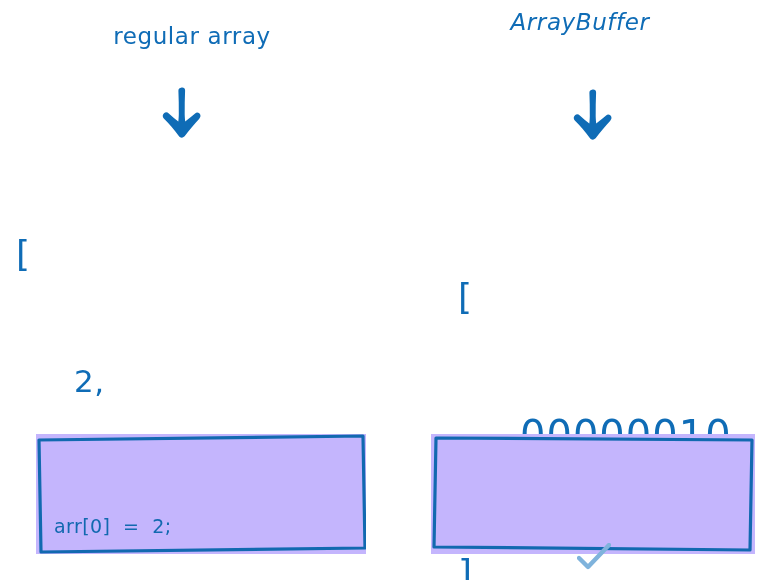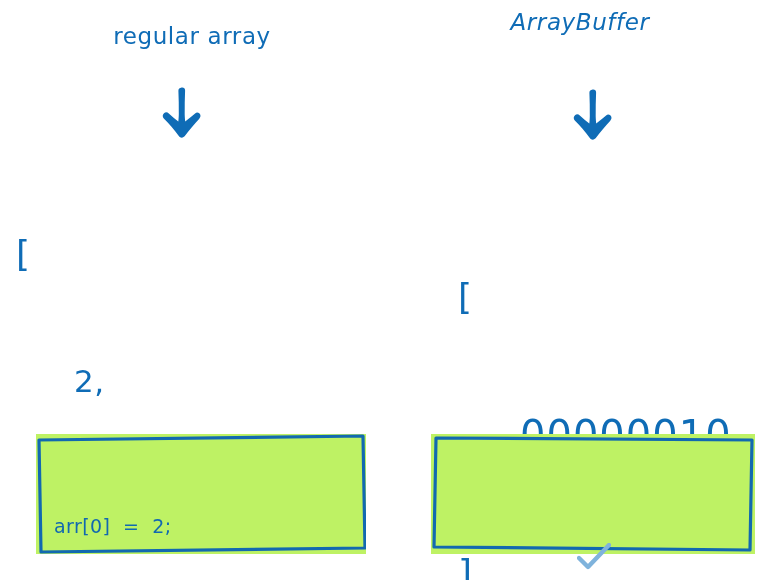--- a/index.html
+++ b/index.html
@@ -78,21 +78,21 @@
     padding-left: 62px;
     font-size: 40px;
     line-height: 62px;
     letter-spacing: 1px;
   }
 
   
   .codebox {
     position: absolute;
     box-sizing: border-box;
-    background: #bef264;
+    background: #c4b5fd;
   }
   #codebox-left  { left: 36px;  top: 434px; width: 330px; height: 120px; }
   #codebox-right { left: 431px; top: 434px; width: 324px; height: 120px; }
 
   .codebox .frame {
     position: absolute;
     inset: 0;
     width: 100%;
     height: 100%;
     pointer-events: none;

